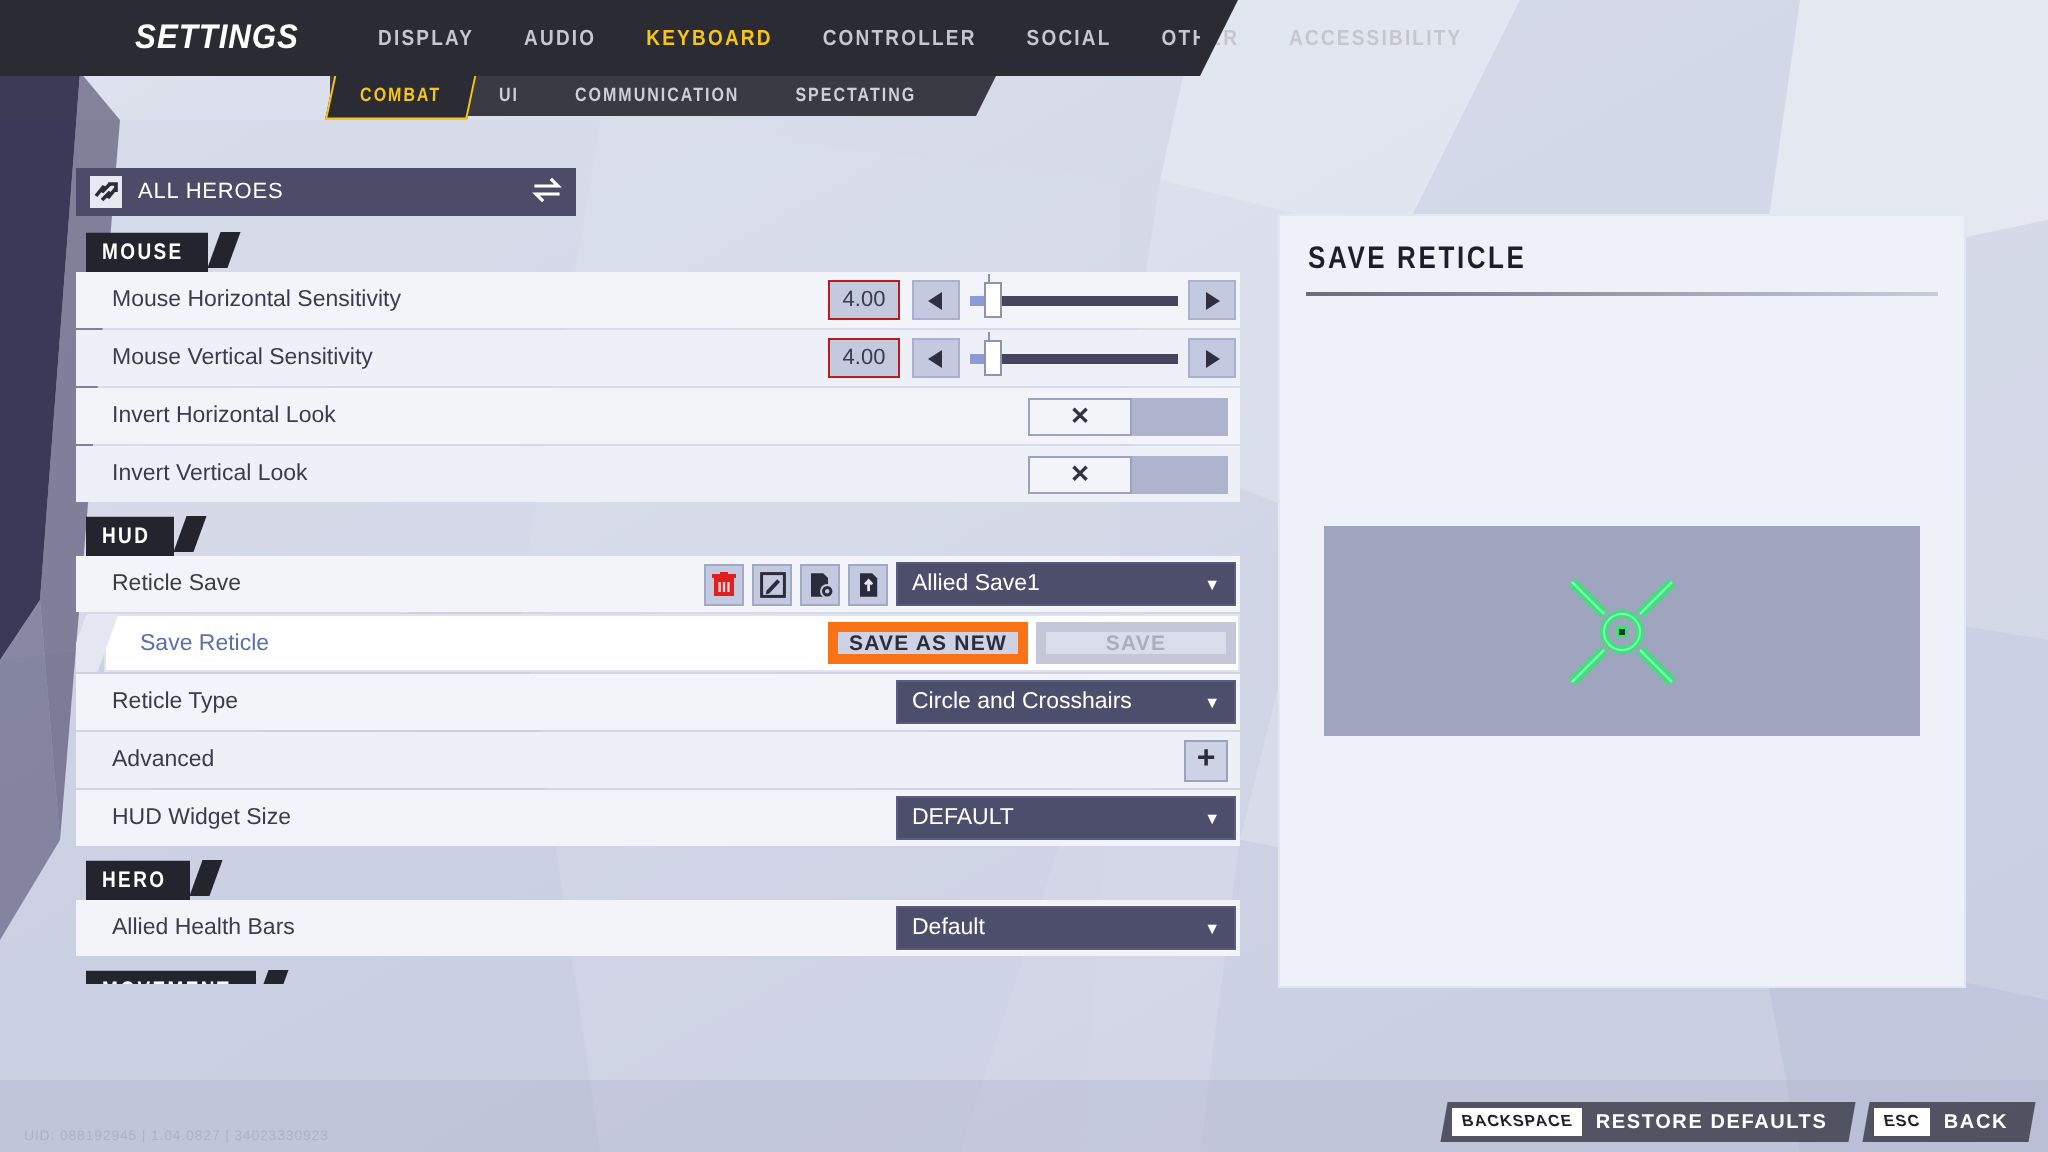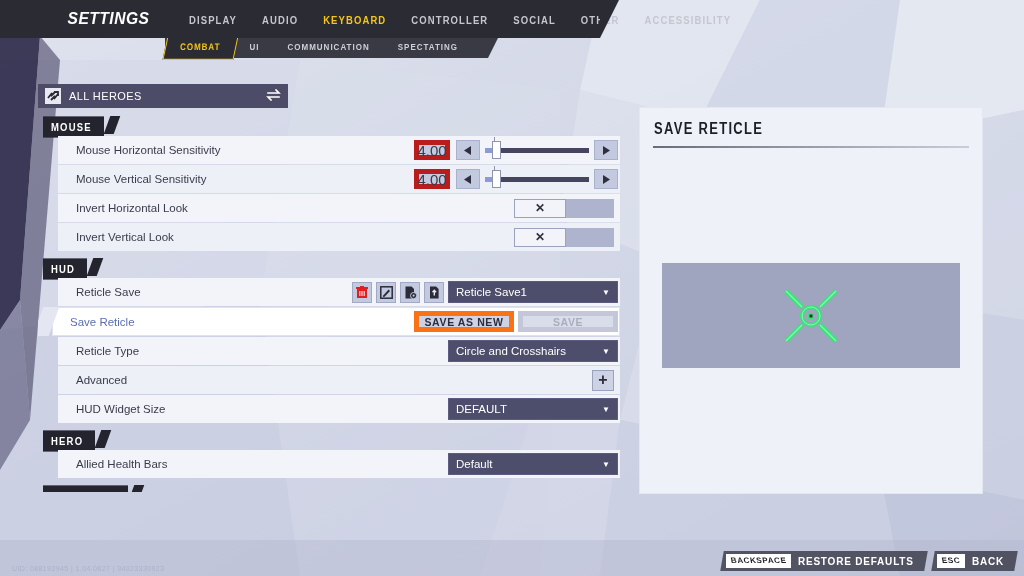--- a/index.html
+++ b/index.html
@@ -104,21 +104,21 @@
   }
   .sec-head .slash {
     display: inline-block; width: 10px; height: 18px; margin-left: 3px;
     background: #24242e; transform: skewX(-20deg); vertical-align: top;
   }
   .sec-wrap { margin-bottom: 3px; }
 
   .row {
     display: flex; align-items: center; height: 28px;
     background: #f2f4f9; margin-bottom: 1px;
-    padding-left: 18px; padding-right: 2px; position: relative; margin-left: 20px;
+    padding-left: 18px; padding-right: 2px; position: relative;
   }
   .row.alt { background: #eef0f7; }
   .row-label {
     font-size: 11.5px; color: #3b3b4c; flex: 1 1 auto; white-space: nowrap;
   }
   .row-ctl { display: flex; align-items: center; flex: 0 0 auto; }
 
   
   .row.selected {
     background: #ffffff; height: 29px;
@@ -128,22 +128,22 @@
   .row.selected .row-label { color: #5b6fae; }
   .row.selected:before {
     content: ""; position: absolute; left: -14px; top: 0;
     width: 16px; height: 29px; background: #e4e7f2;
     transform: skewX(-20deg);
   }
 
   
   .numbox {
     width: 36px; height: 20px; background: #c3c9df;
-    border: 5px solid #b91c1c;
-    color: #3b3b4c; font-size: 15px;
+    border: 1px solid #b91c1c;
+    color: #3b3b4c; font-size: 11px;
     display: flex; align-items: center; justify-content: center;
     margin-right: 6px;
   }
   .arrowbtn {
     width: 24px; height: 20px; background: #c3c9df;
     border: 1px solid #aab1cc; display: flex;
     align-items: center; justify-content: center;
     color: #2f2f40; font-size: 9px;
   }
   .slider {
@@ -431,21 +431,21 @@
             </svg>
           </div>
           <div class="iconbtn">
             <svg width="13" height="13" viewBox="0 0 13 13">
               <path d="M2 0.6 H8.1 L10.6 3.1 V12.4 H2 Z" fill="#2b2b3a"></path>
               <path d="M6.3 9.6 V4.6" stroke="#e4e8f4" stroke-width="1.4"></path>
               <path d="M4.5 6.2 L6.3 4.3 L8.1 6.2" stroke="#e4e8f4" stroke-width="1.4" fill="none"></path>
             </svg>
           </div>
           <div class="dropdown">
-            <span class="dd-val">Reticle Save1</span>
+            <span class="dd-val">Allied Save1</span>
             <span class="dd-caret">▼</span>
           </div>
         </div>
       </div><div class="row selected alt">
         <div class="row-label">Save Reticle</div>
         <div class="row-ctl">
           <div class="txtbtn">SAVE AS NEW</div>
           <div class="txtbtn disabled">SAVE</div>
         </div>
       </div><div class="row">

